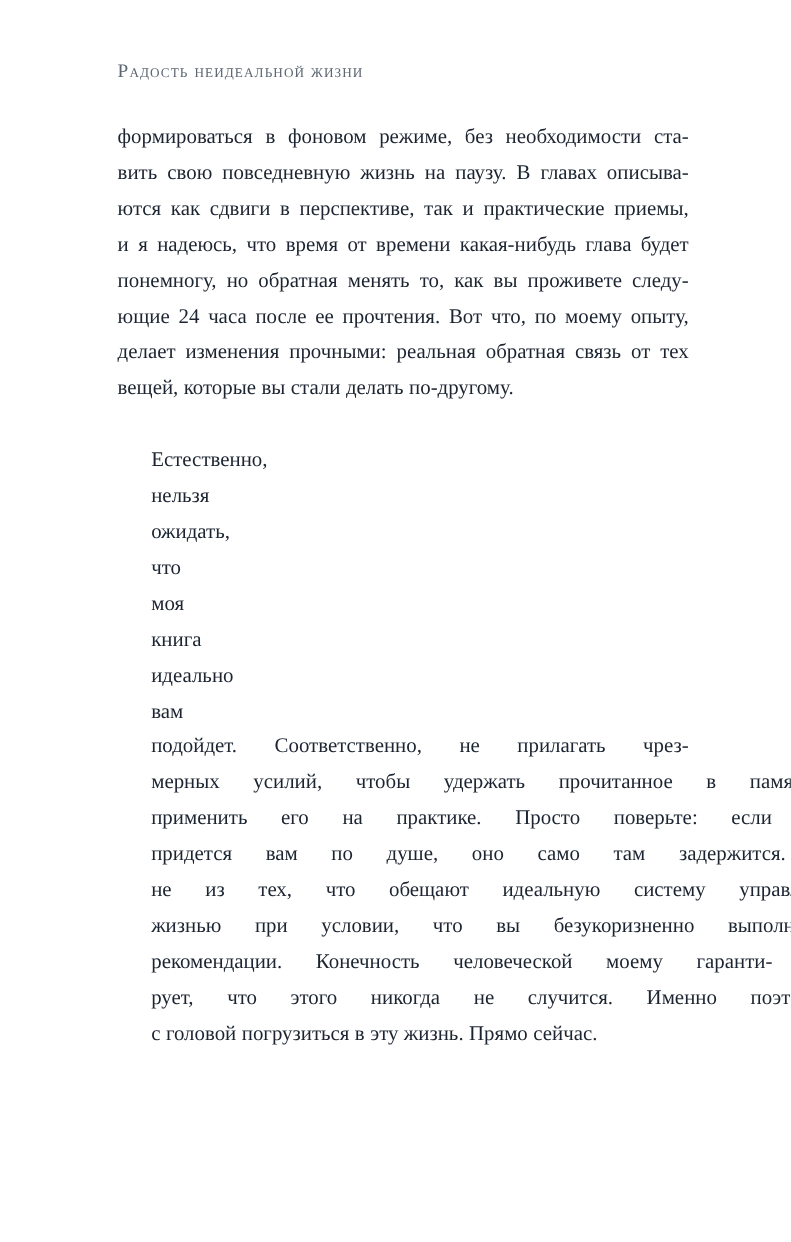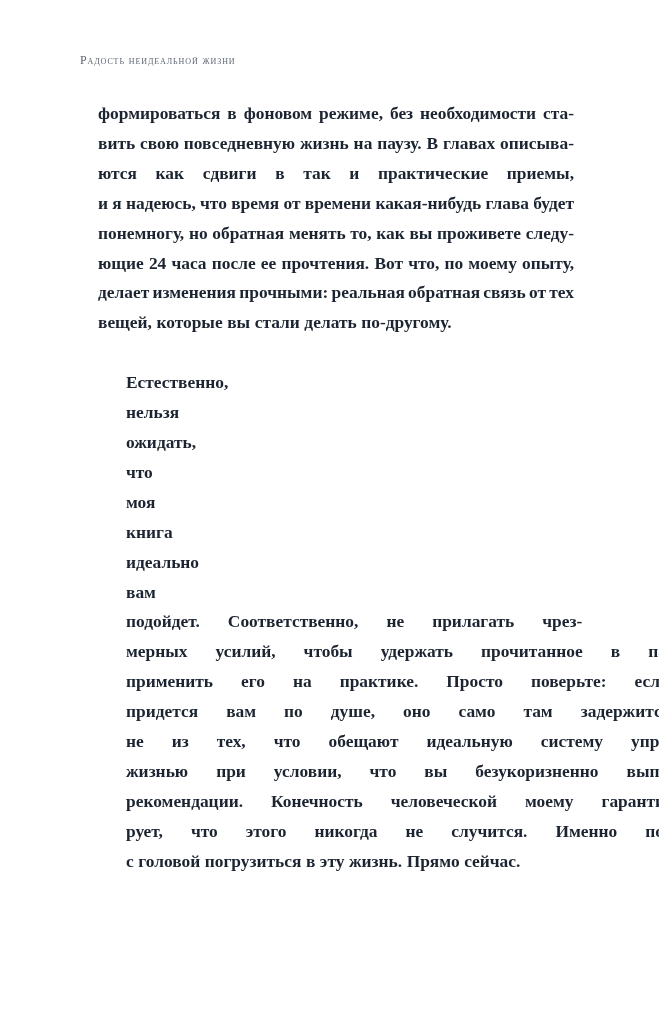--- a/index.html
+++ b/index.html
@@ -21,25 +21,25 @@
     position: relative;
     width: 659px;
     height: 1035px;
     background: #ffffff;
     box-sizing: border-box;
   }
 
   
   .running-header {
     position: absolute;
-    left: 80px;
+    left: 98px;
     top: 52px;
     width: 475px;
     font-family: "Liberation Serif", "DejaVu Serif", serif;
-    font-size: 12px;
+    font-size: 16px;
     line-height: 16px;
     color: #5c6672;
     letter-spacing: 0.9px;
     font-variant: small-caps;
     text-transform: lowercase;
     white-space: nowrap;
   }
   
   .running-header::first-letter {
     text-transform: uppercase;
@@ -56,21 +56,20 @@
   .body-paragraph {
     margin: 0;
     font-size: 17.4px;
     line-height: 29.9px;
     color: #1b2430;
     text-align: justify;
     text-justify: inter-word;
     hyphens: manual;
     -webkit-hyphens: manual;
     word-spacing: 0.2px;
-    font-weight: bold;
   }
 
   .body-paragraph.indented {
     text-indent: 28px;
   }
 
   
   .body-paragraph::after {
     content: "";
     display: inline-block;
@@ -130,20 +129,21 @@
           <span class="w">паузу.</span>
           <span class="w">В</span>
           <span class="w">главах</span>
           <span class="w">описыва-</span>
         </span>
         <span class="line justify">
           <span class="w">ются</span>
           <span class="w">как</span>
           <span class="w">сдвиги</span>
           <span class="w">в</span>
+          <span class="w">перспективе,</span>
           <span class="w">так</span>
           <span class="w">и</span>
           <span class="w">практические</span>
           <span class="w">приемы,</span>
         </span>
         <span class="line justify">
           <span class="w">и</span>
           <span class="w">я</span>
           <span class="w">надеюсь,</span>
           <span class="w">что</span>

